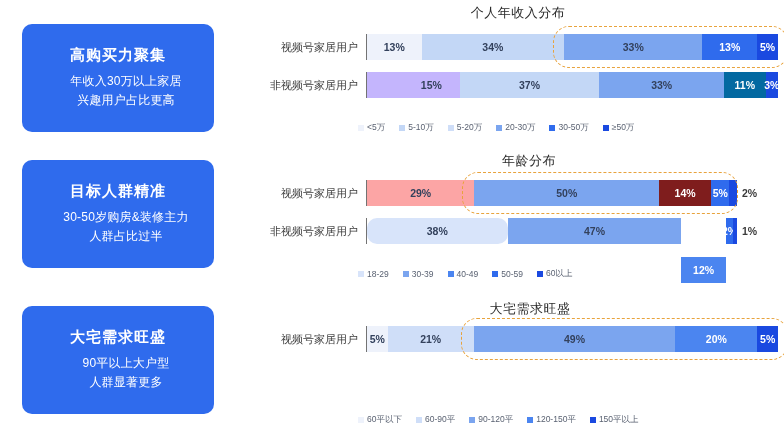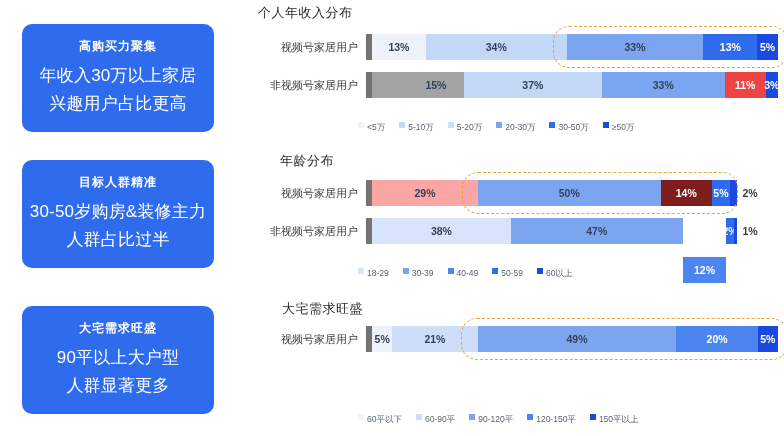--- a/index.html
+++ b/index.html
@@ -13,71 +13,71 @@
   
   .card{
     position:absolute;left:22px;width:192px;height:108px;
     background:#2f6bed;border-radius:10px;
     display:flex;flex-direction:column;align-items:center;justify-content:center;
     color:#ffffff;text-align:center;
   }
   .card.c0{top:24px;}
   .card.c1{top:160px;}
   .card.c2{top:306px;}
-  .card .ct{font-size:12px;font-weight:bold;letter-spacing:1px;margin-bottom:7px;}
-  .card .cs{font-size:17px;line-height:1.62;font-weight:400;letter-spacing:.2px;}
+  .card .ct{font-size:15px;font-weight:bold;letter-spacing:1px;margin-bottom:7px;}
+  .card .cs{font-size:12px;line-height:1.62;font-weight:400;letter-spacing:.2px;margin-left:16px;}
 
   
   .chart{position:absolute;left:258px;width:520px;}
   .chart.h0{top:4px;height:146px;}
   .chart.h1{top:152px;height:148px;}
   .chart.h2{top:300px;height:136px;}
 
   .c-title{
-    position:absolute;left:0;right:0;top:0;text-align:left;
+    position:absolute;left:0;right:0;top:0;text-align:center;
     font-size:13px;color:#2b2b2b;letter-spacing:.5px;
   }
   .c-title.t1{padding-left:22px;}
   .c-title.t2{padding-left:24px;}
 
   .plot{position:absolute;left:0;right:0;}
   .plot.p0{top:30px;}
   .plot.p1{top:28px;}
   .plot.p2{top:26px;}
 
   .row{position:relative;height:26px;display:flex;align-items:center;}
   .row + .row{margin-top:12px;}
 
   .rowlab{
     width:100px;text-align:right;padding-right:8px;
     font-size:11px;color:#3b3b3b;white-space:nowrap;overflow:hidden;
     text-overflow:ellipsis;flex:0 0 100px;
   }
   .bar{
     position:relative;height:26px;flex:1 1 auto;display:flex;
-    border-left:6px solid #737373;
+    border-left:1px solid #737373;
   }
   .seg{
     height:26px;display:flex;align-items:center;justify-content:center;
     font-size:10.5px;font-weight:bold;overflow:visible;white-space:nowrap;
   }
   .outlab{
     position:absolute;top:0;height:26px;display:flex;align-items:center;
     font-size:10.5px;font-weight:bold;color:#3b3b3b;white-space:nowrap;
     padding-left:3px;
   }
 
   .legend{
     position:absolute;left:100px;right:0;display:flex;
     gap:0;font-size:8.5px;color:#5a6272;white-space:nowrap;
   }
   .legend.l0{top:118px;}
   .legend.l1{top:116px;}
   .legend.l2{top:114px;}
-  .lgi{display:flex;align-items:flex-start;margin-right:14px;}
+  .lgi{display:flex;align-items:center;margin-right:14px;}
   .sw{width:6px;height:6px;margin-right:3px;flex:0 0 6px;}
 
   
   .hl{
     position:absolute;border:1.6px dashed #e8a33d;border-radius:16px;
     pointer-events:none;background:transparent;
   }
 </style>
 </head>
 <body>
@@ -110,24 +110,24 @@
             <div class="seg" style="width: 34.6939%; background: rgb(195, 215, 246); color: rgb(51, 65, 92);">34%</div>
             <div class="seg" style="width: 33.6735%; background: rgb(123, 165, 239); color: rgb(51, 65, 92);">33%</div>
             <div class="seg" style="width: 13.2653%; background: rgb(47, 107, 237); color: rgb(255, 255, 255);">13%</div>
             <div class="seg" style="width: 5.10204%; background: rgb(26, 73, 224); color: rgb(255, 255, 255);">5%</div>
           </div>
           <div class="hl" style="left: calc(47.9592% + 46.0408px); width: calc(52.0408% - 38.0408px); top: -8px; height: 40px;"></div>
         </div>
         <div class="row">
           <div class="rowlab">非视频号家居用户</div>
           <div class="bar">
-            <div class="seg" style="width: 15.1515%; background: #a3a3a3; color: rgb(51, 65, 92); padding-left: 36px;">15%</div>
+            <div class="seg" style="width: 15.1515%; background: #c4b5fd; color: rgb(51, 65, 92); padding-left: 36px;">15%</div>
             <div class="seg" style="width: 37.3737%; background: rgb(195, 215, 246); color: rgb(51, 65, 92);">37%</div>
             <div class="seg" style="width: 33.3333%; background: rgb(123, 165, 239); color: rgb(51, 65, 92);">33%</div>
-            <div class="seg" style="width: 11.1111%; background: #ef4444; color: rgb(255, 255, 255);">11%</div>
+            <div class="seg" style="width: 11.1111%; background: #0369a1; color: rgb(255, 255, 255);">11%</div>
             <div class="seg" style="width: 3.0303%; background: rgb(26, 73, 224); color: rgb(255, 255, 255);">3%</div>
           </div>
         </div>
       </div>
     <div class="legend l0">
         <div class="lgi">
           <span class="sw" style="background: rgb(238, 242, 251);"></span>
           <span>&lt;5万</span>
         </div>
         <div class="lgi">
@@ -164,21 +164,21 @@
             <div class="seg" style="width: 12.6%; background: #7f1d1d; color: rgb(255, 255, 255);">14%</div>
             <div class="seg" style="width: 4.5%; background: rgb(47, 107, 237); color: rgb(255, 255, 255);">5%</div>
             <div class="seg" style="width: 1.8%; background: rgb(26, 73, 224); color: rgb(255, 255, 255);"></div>
             <div class="outlab" style="left: calc(90% + 2px);">2%</div>
           </div>
           <div class="hl" style="left: calc(26.1% + 67.9px); width: calc(62.1% - 48.1px); top: -8px; height: 40px;"></div>
         </div>
         <div class="row">
           <div class="rowlab">非视频号家居用户</div>
           <div class="bar">
-            <div class="seg" style="width: 34.2%; background: rgb(216, 228, 250); color: rgb(51, 65, 92);">38%</div>
+            <div class="seg" style="width: 34.2%; background: rgb(216, 228, 250); color: rgb(51, 65, 92); border-radius: 10px;">38%</div>
             <div class="seg" style="width: 42.3%; background: rgb(123, 165, 239); color: rgb(51, 65, 92);">47%</div>
             <div class="seg" style="width: 10.8%; background: rgb(75, 133, 240); color: rgb(255, 255, 255); margin-top: 39px;">12%</div>
             <div class="seg" style="width: 1.8%; background: rgb(47, 107, 237); color: rgb(255, 255, 255);">2%</div>
             <div class="seg" style="width: 0.9%; background: rgb(26, 73, 224); color: rgb(255, 255, 255);"></div>
             <div class="outlab" style="left: calc(90% + 2px);">1%</div>
           </div>
         </div>
       </div>
     <div class="legend l1">
         <div class="lgi">

